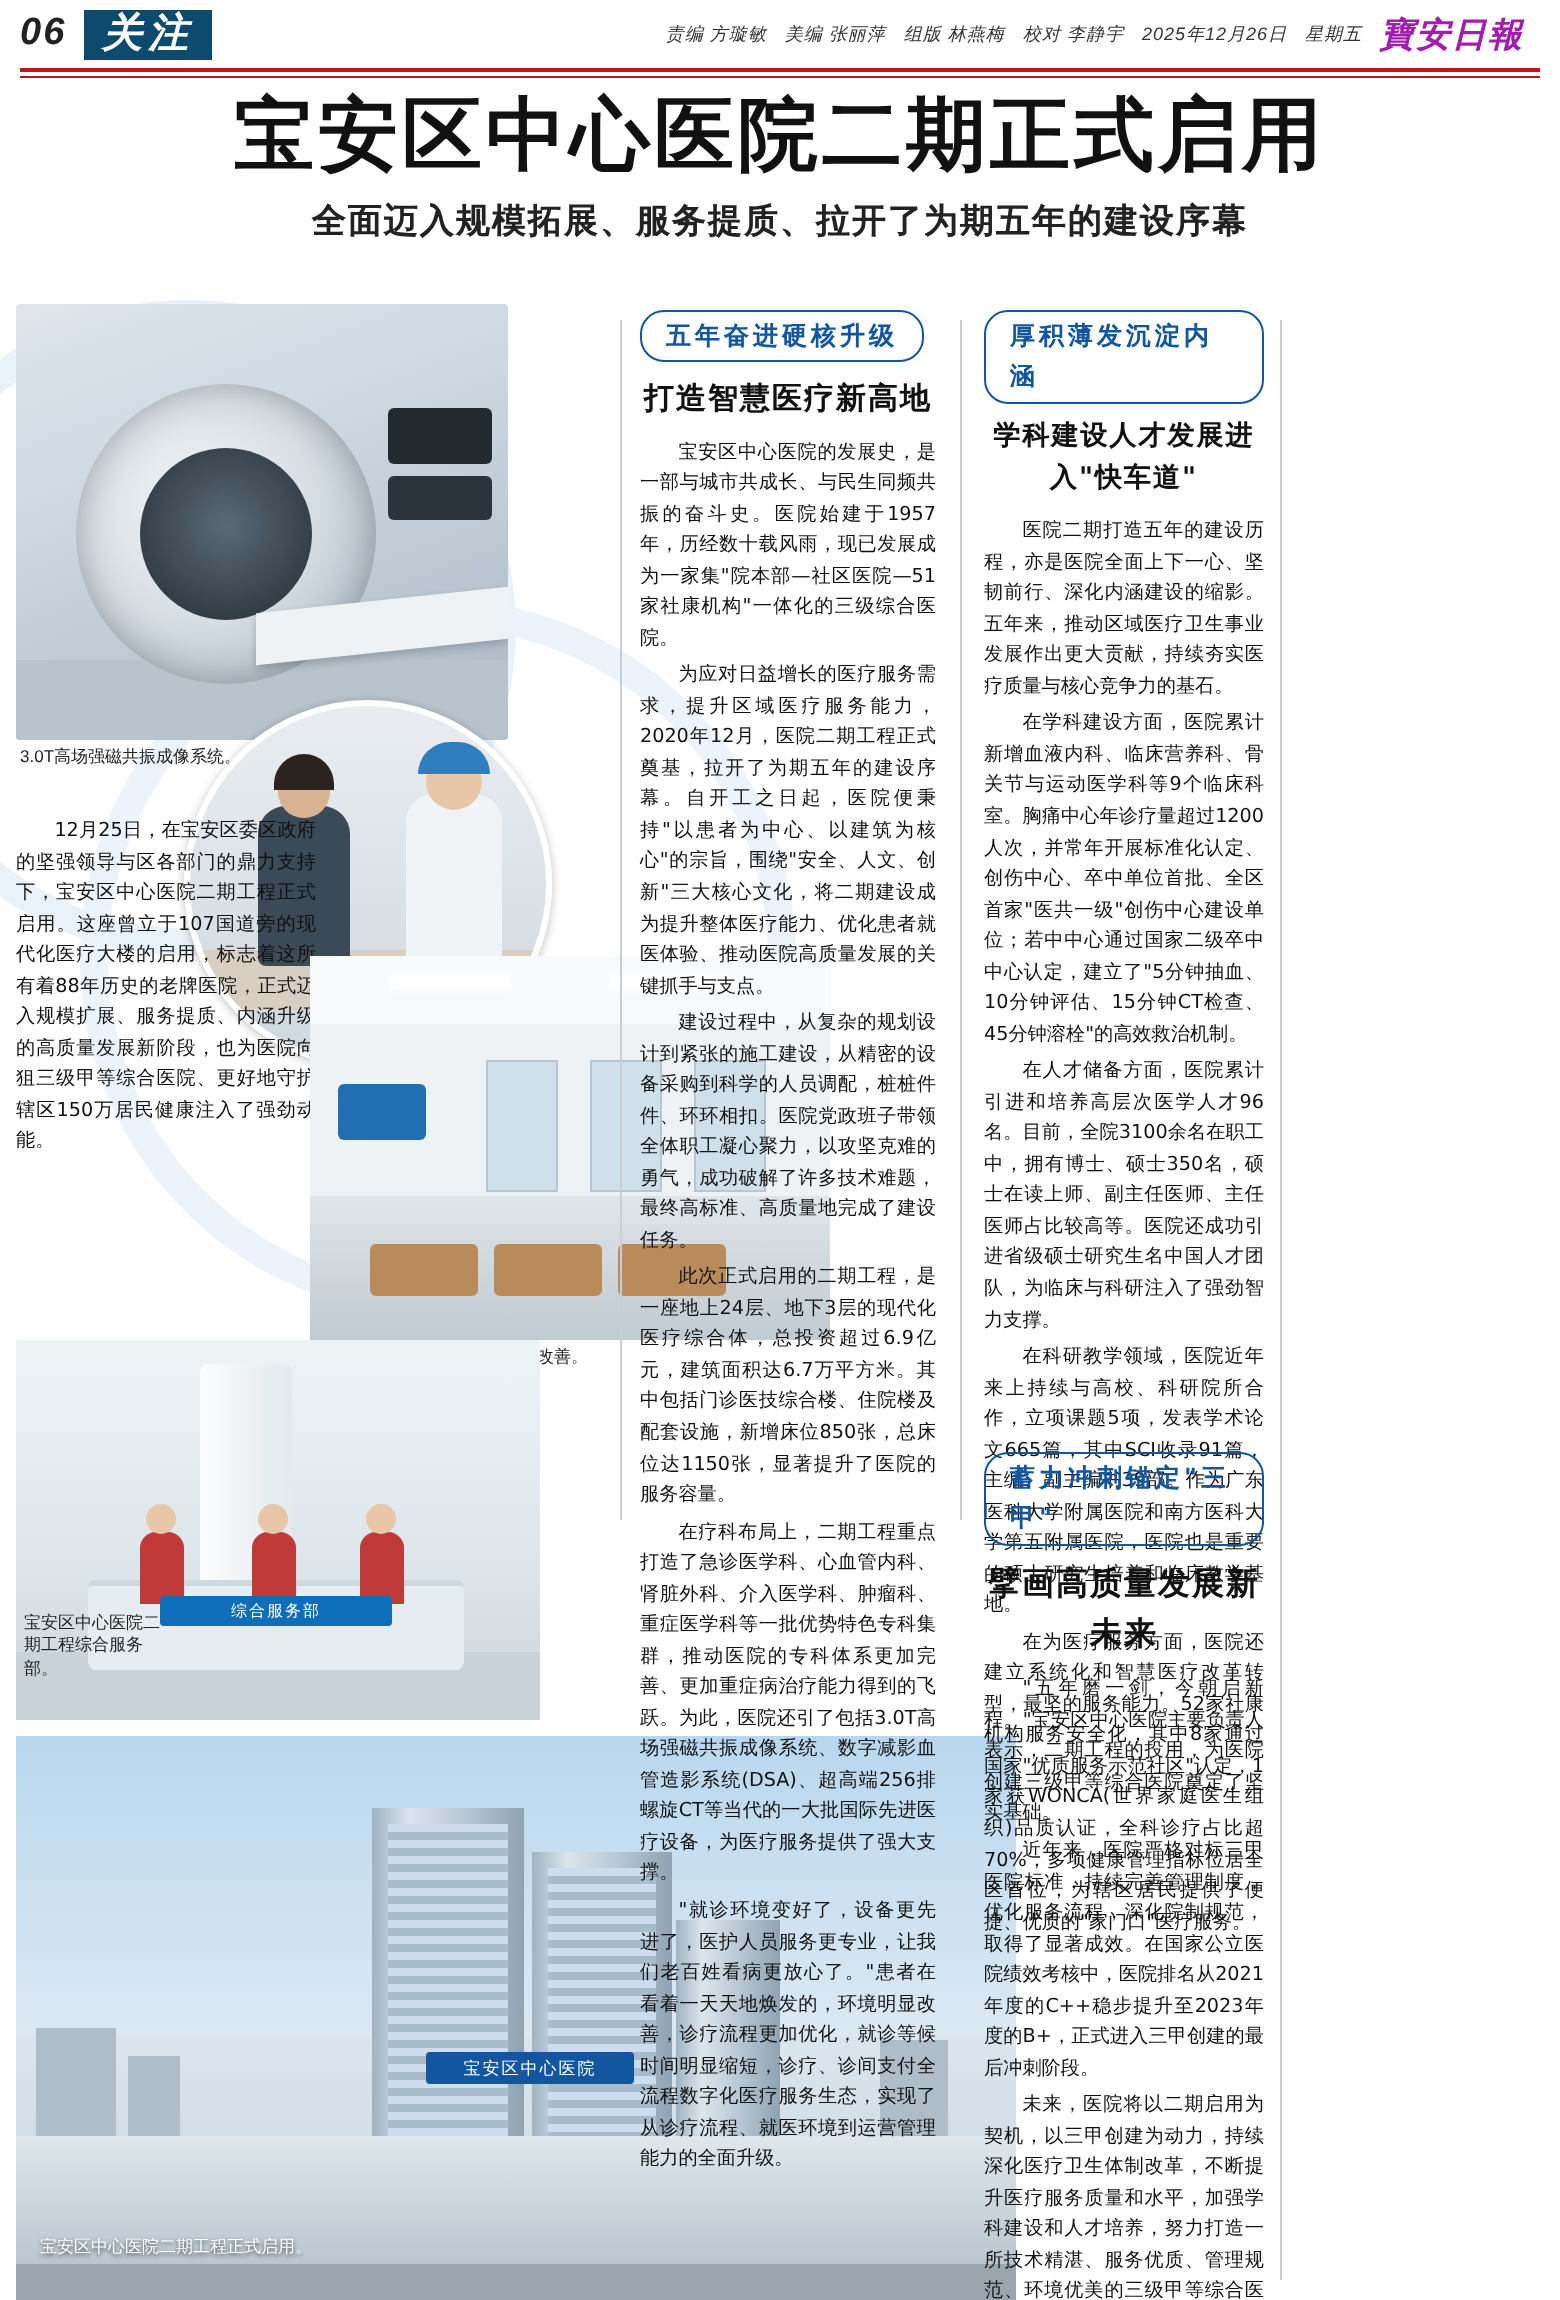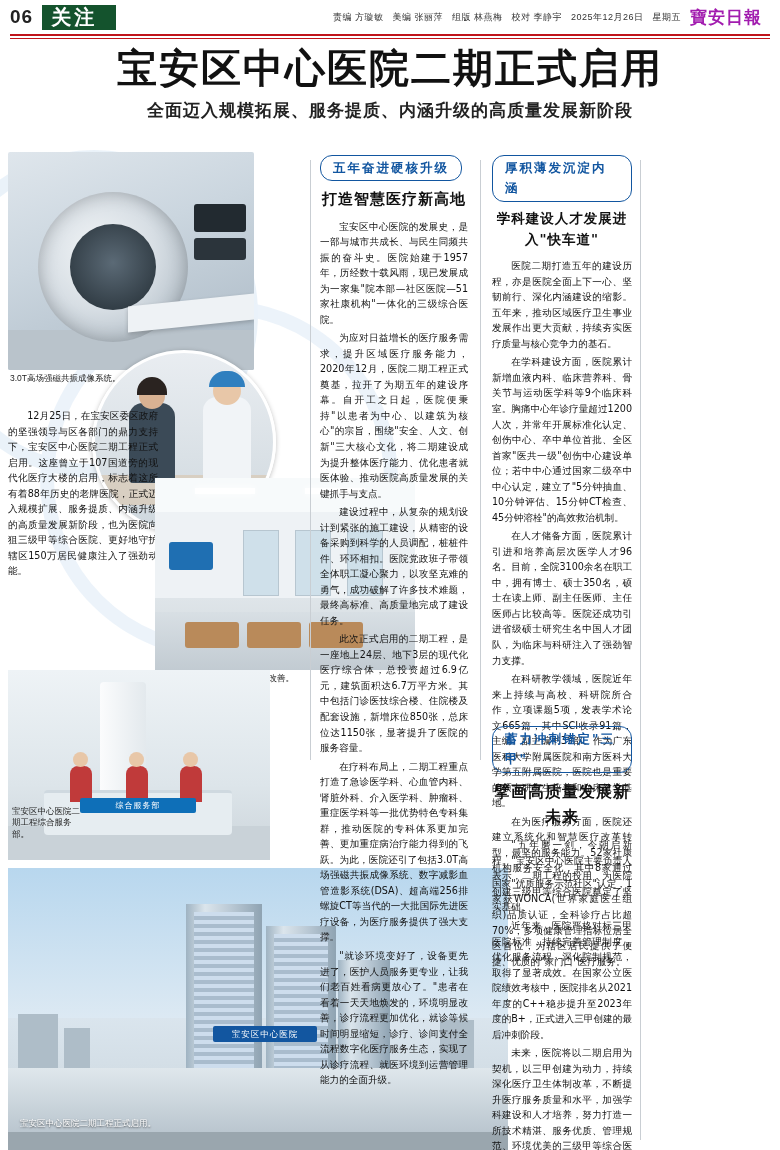--- a/index.html
+++ b/index.html
@@ -9,29 +9,29 @@
     font-family:"Liberation Sans","DejaVu Sans",sans-serif;
     color:#111;
     position:relative;
     overflow:hidden;
   }
   .page{position:relative;width:780px;height:1150px;}
 
   
   .masthead{
     position:absolute;left:0;top:0;width:780px;height:34px;
-    display:flex;align-items:center;
+    display:flex;align-items:center;font-style:italic;
   }
   .pagenum{
     font-size:19px;font-weight:bold;color:#222;margin-left:10px;letter-spacing:1px;
   }
   .section-tag{
-    margin-left:9px;background:#14532d;color:#fff;
+    margin-left:9px;background:#0c4a6e;color:#fff;
     font-size:20px;font-weight:bold;letter-spacing:3px;
-    padding:2px 19px 3px 9px;line-height:1;
+    padding:2px 9px 3px 9px;line-height:1;
   }
   .credits{
     margin-left:auto;font-size:9px;color:#333;letter-spacing:.5px;
     display:flex;gap:9px;align-items:center;margin-right:8px;
   }
   .paper-logo{
     margin-right:10px;color:#a21caf;font-size:17px;font-weight:bold;letter-spacing:1px;
     font-family:"DejaVu Serif","Liberation Serif",serif;
   }
   .rule{
@@ -163,21 +163,21 @@
       <span>2025年12月26日</span>
       <span>星期五</span>
       <span class="paper-logo">寶安日報</span>
     </div>
   </div>
   <div class="rule"></div>
   <div class="rule2"></div>
 
   <div class="headline-wrap">
     <div class="headline">宝安区中心医院二期正式启用</div>
-    <div class="subhead">全面迈入规模拓展、服务提质、内涵升级的高质量发展新阶段</div>
+    <div class="subhead">全面迈入规模拓展、服务提质、拉开了为期五年的建设序幕</div>
   </div>
 
   <div class="swoosh" style="left:-70px;top:150px;width:300px;height:300px;"></div>
   <div class="swoosh" style="left:40px;top:300px;width:330px;height:330px;border-color:#eaf2f9;"></div>
 
   <div class="photo ph-mri">
     <div class="mri-floor"></div>
     <div class="mri-bore"></div>
     <div class="mri-hole"></div>
     <div class="mri-bed"></div>

